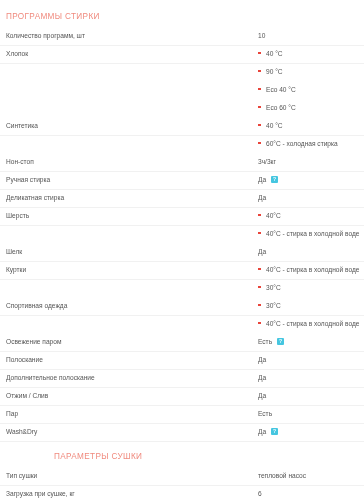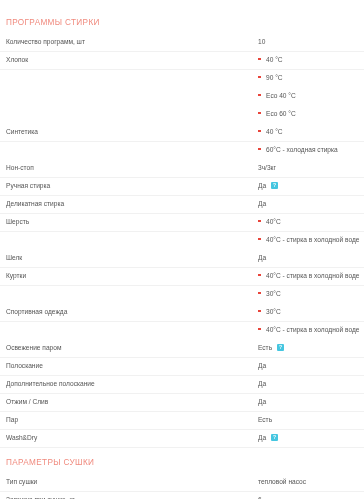--- a/index.html
+++ b/index.html
@@ -21,26 +21,27 @@
     box-sizing: border-box;
   }
   .section {
     display: block;
   }
   .section-title {
     font-size: 8.2px;
     letter-spacing: 0.35px;
     color: #f08a7e;
     text-transform: uppercase;
-    padding: 18px 0 6px 6px;
+    padding: 12px 0 6px 6px;
     font-weight: 400;
     line-height: 1.2;
   }
   .section-2 .section-title {
     padding-top: 10px;
+    margin-left: 48px;
   }
   .rows {
     display: block;
   }
   .row {
     display: flex;
     align-items: flex-start;
     min-height: 18px;
     box-sizing: border-box;
     padding: 4px 6px 4px 6px;

